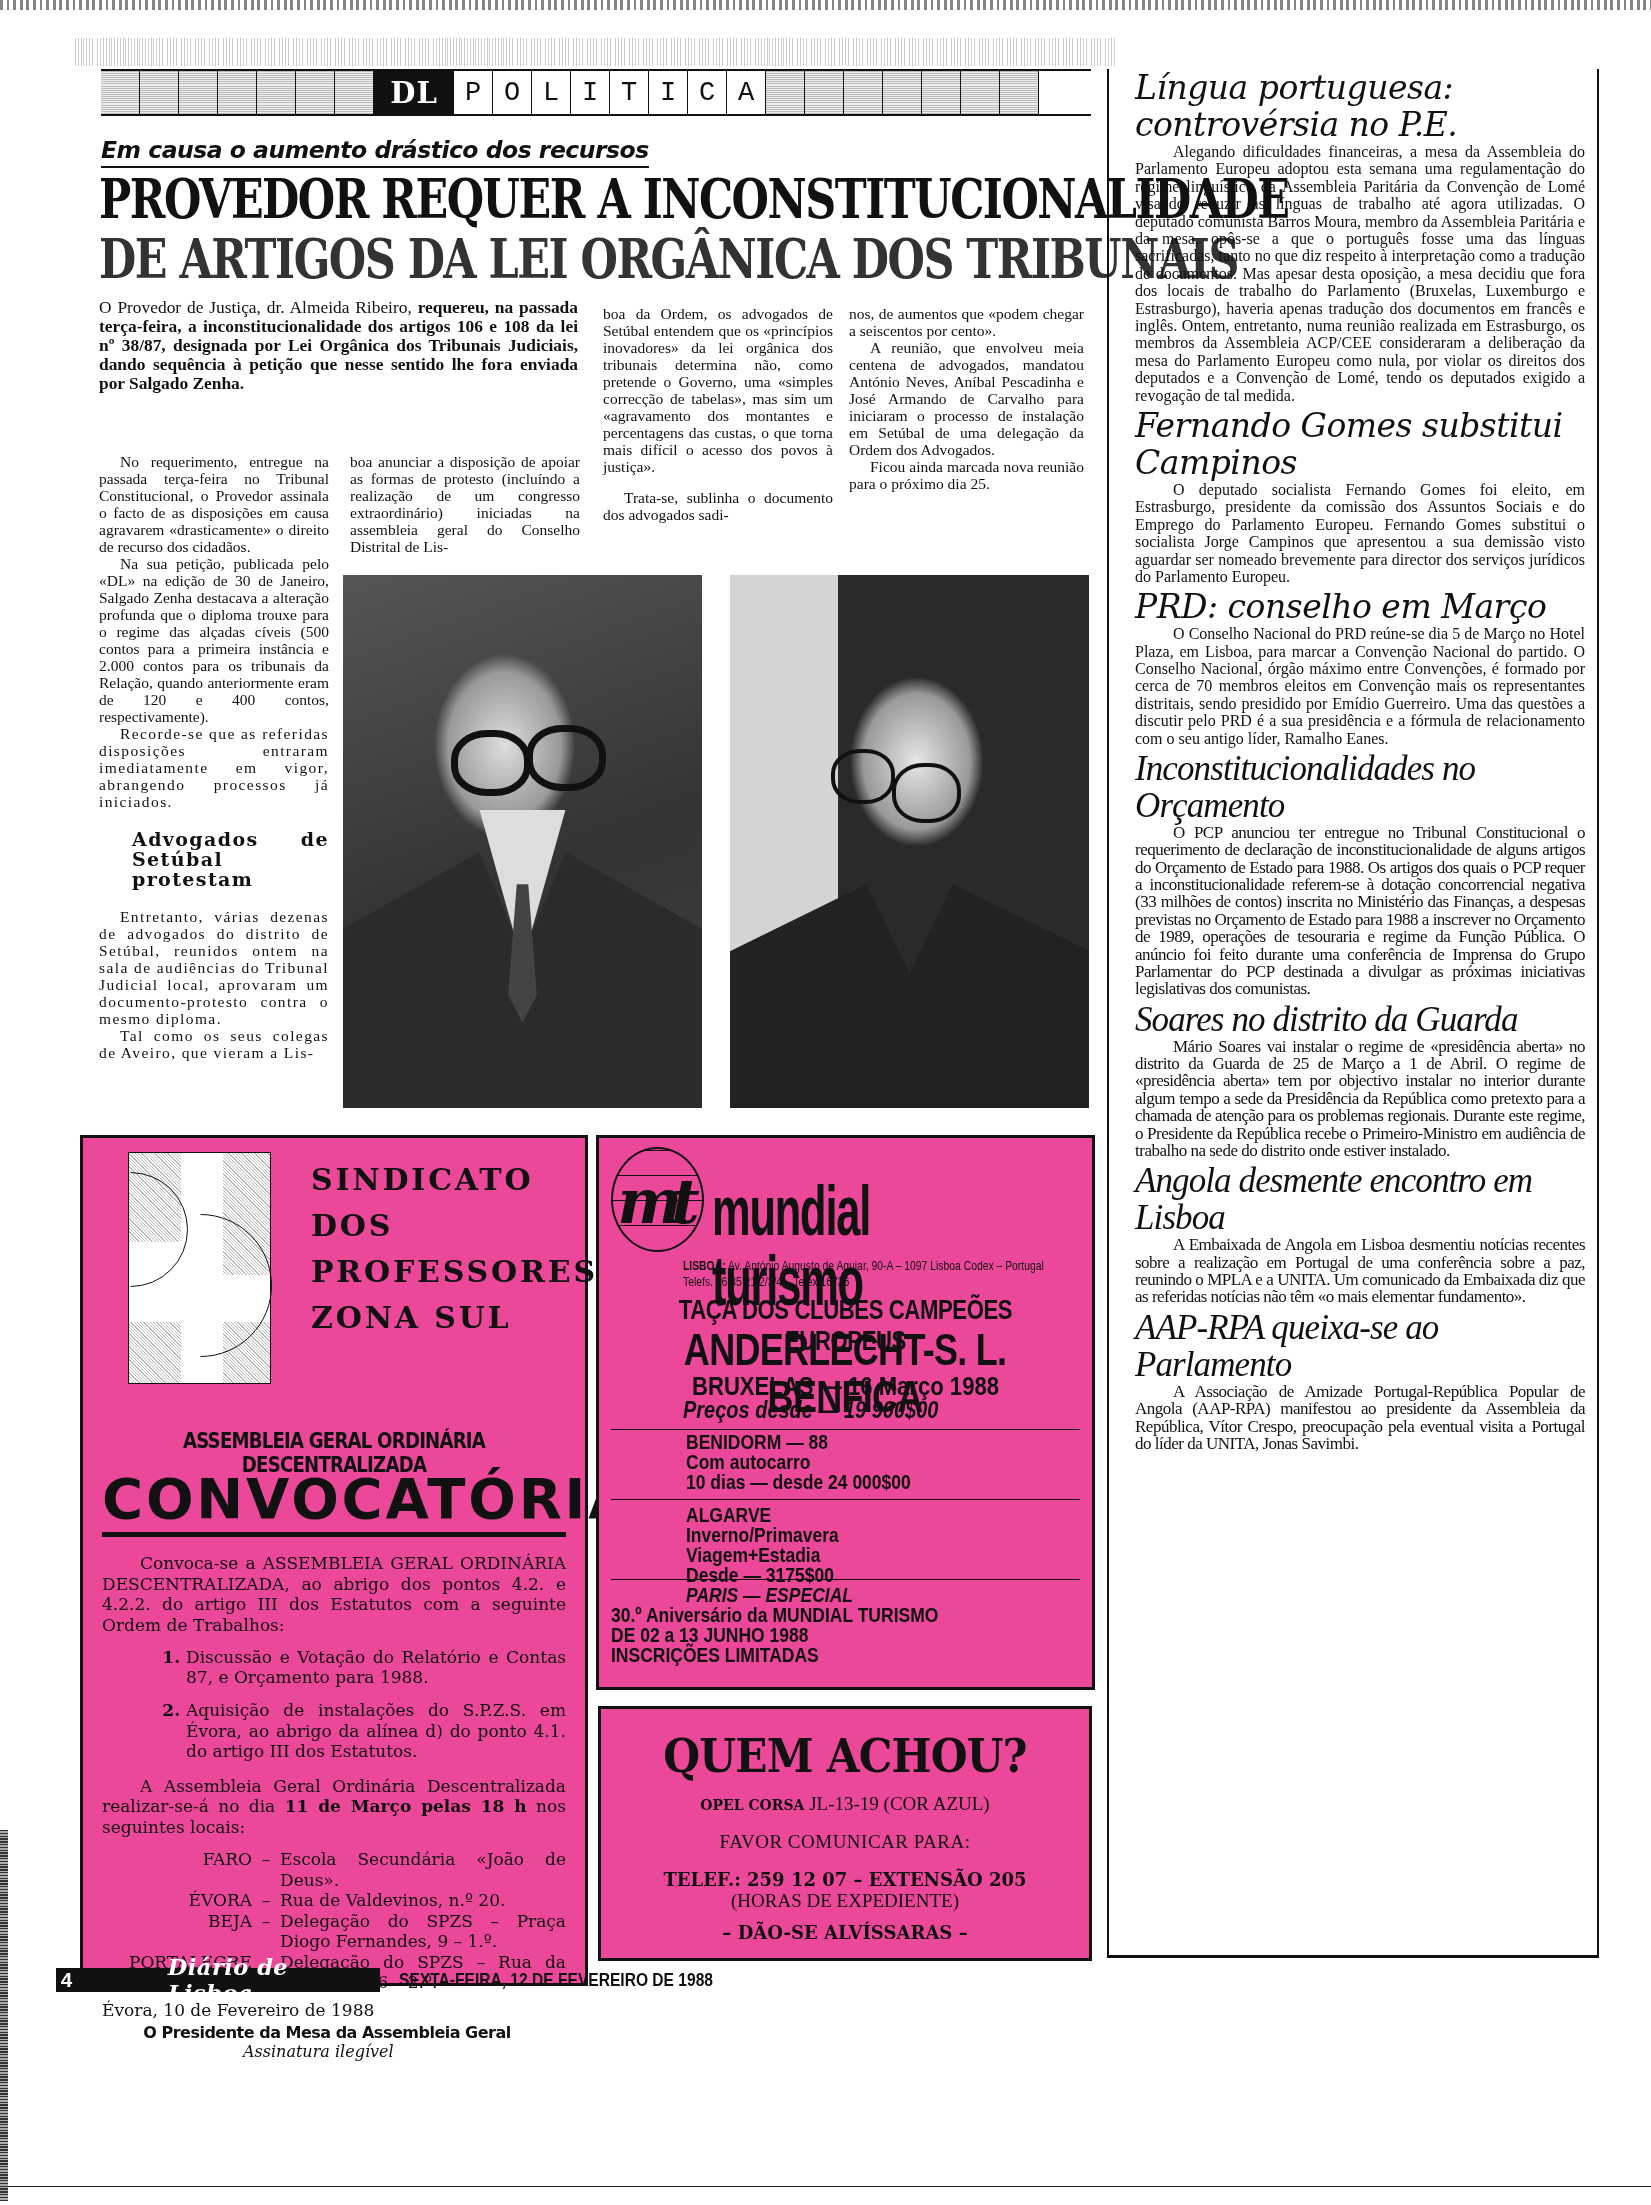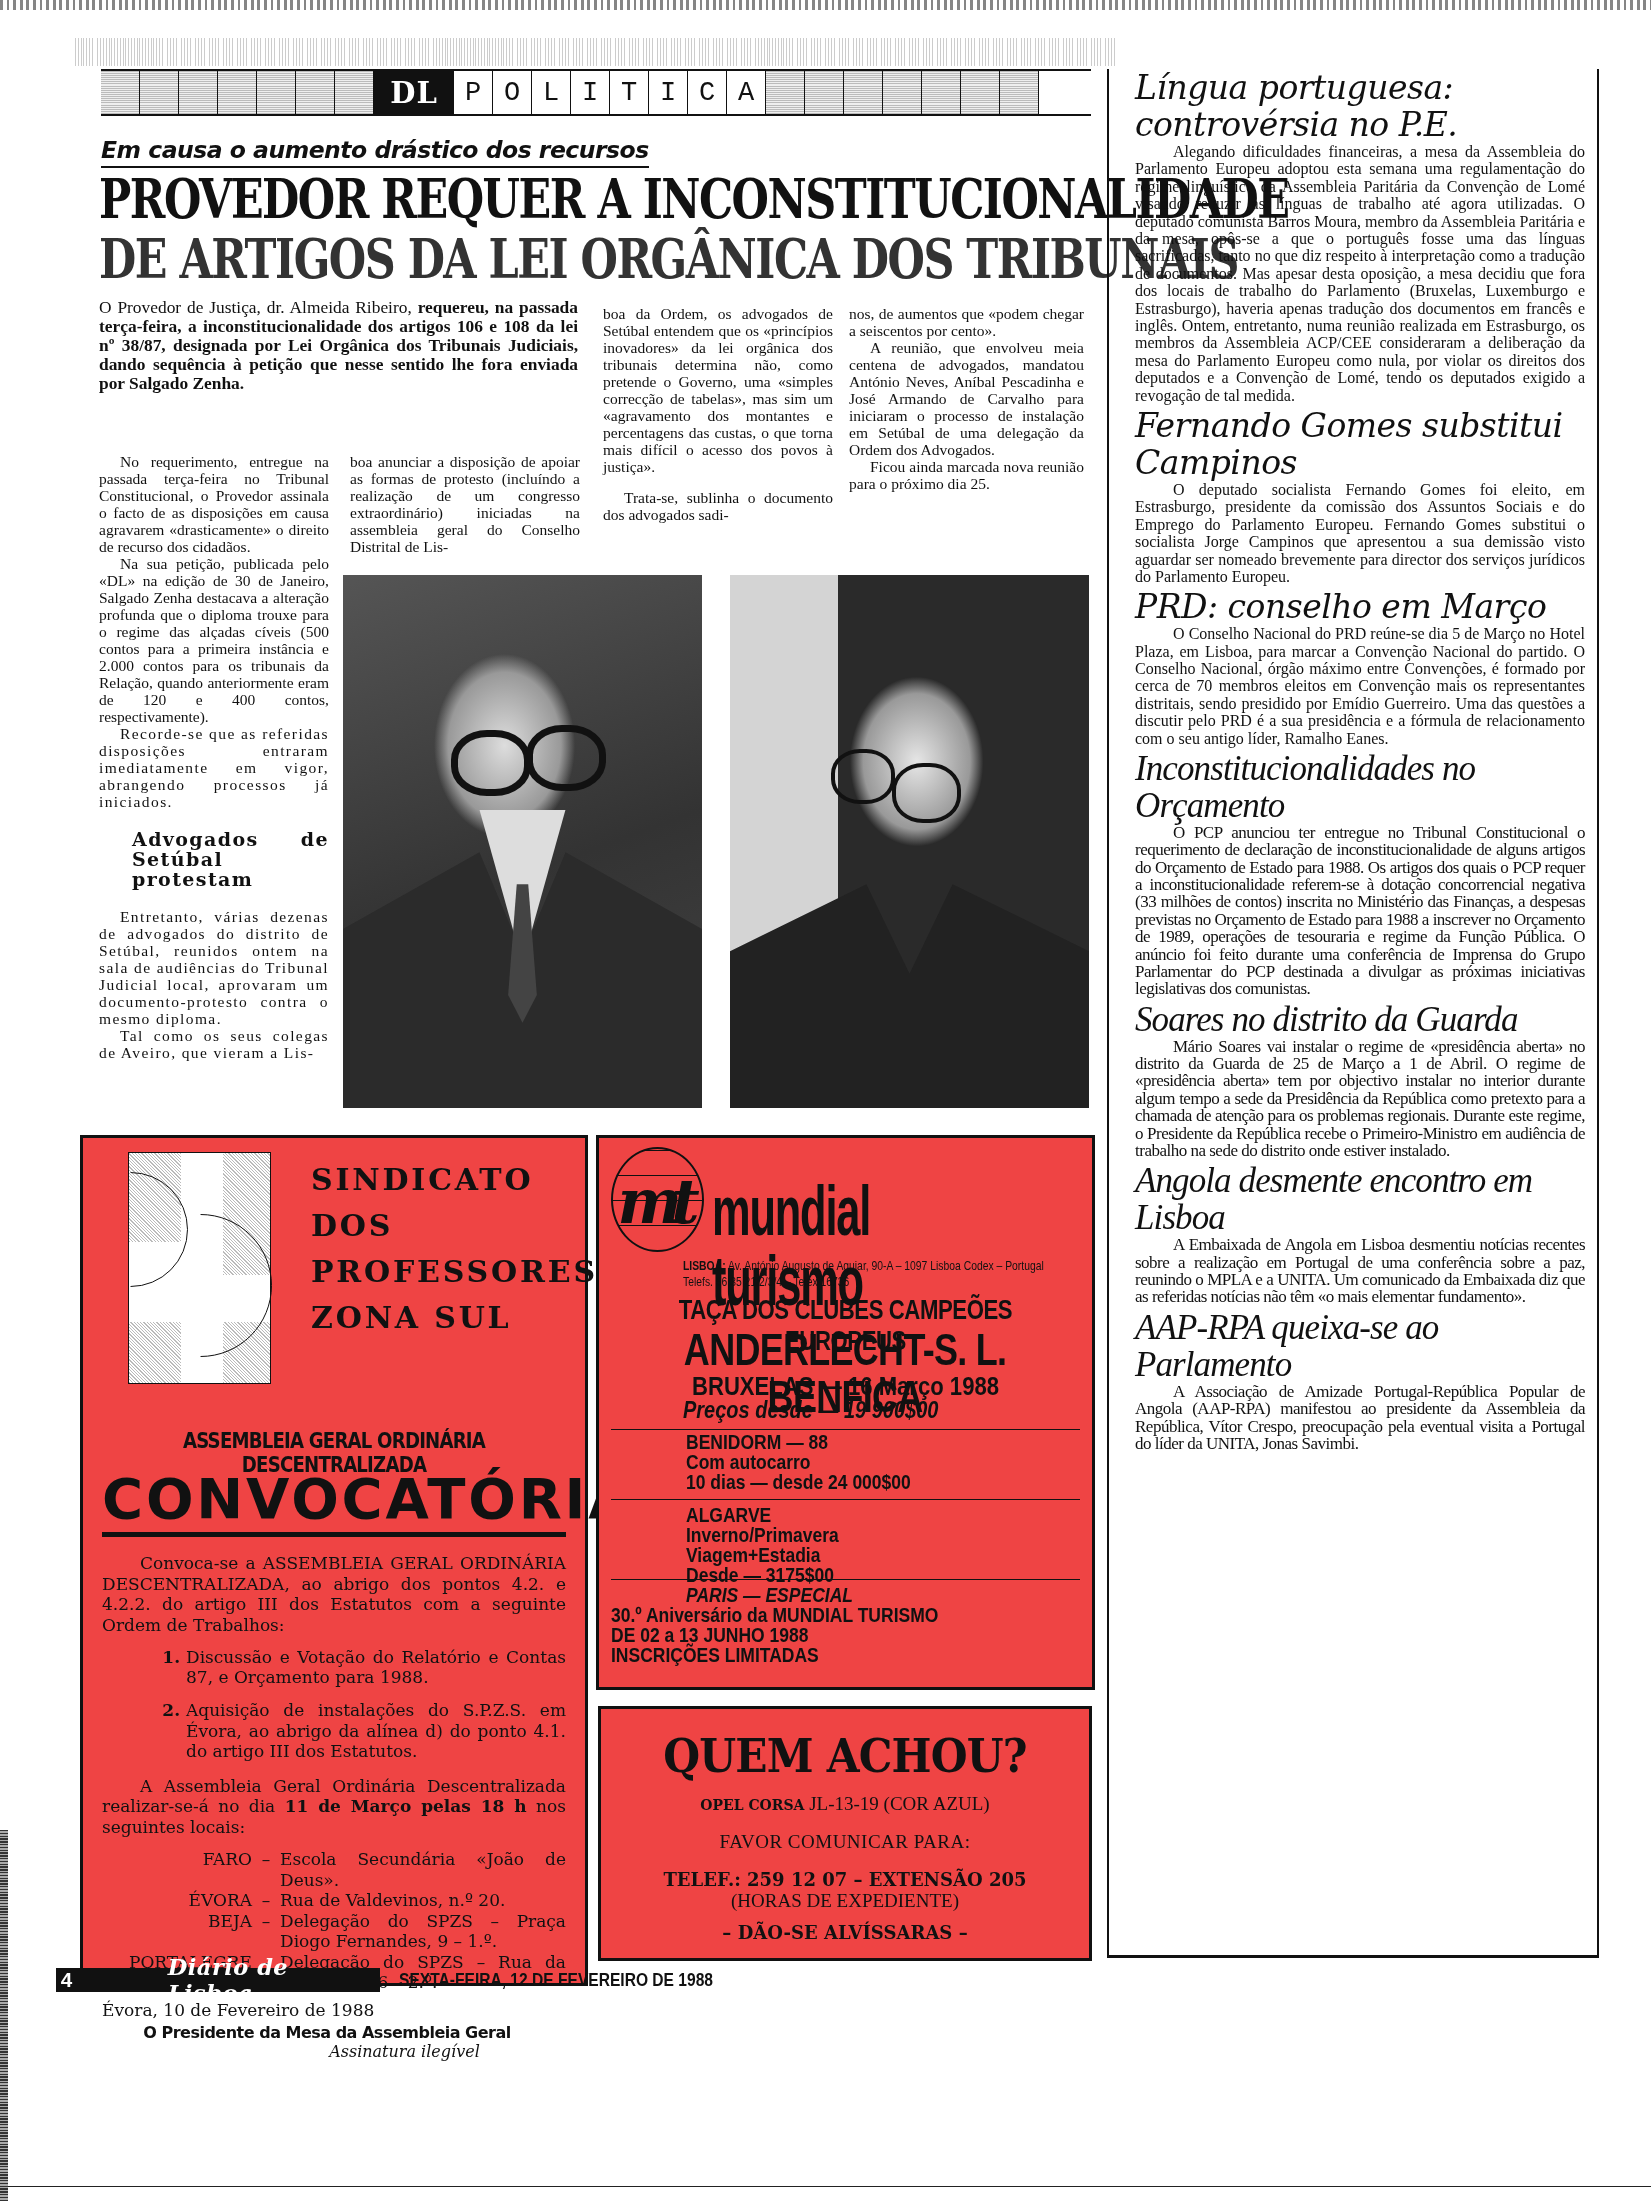--- a/index.html
+++ b/index.html
@@ -32,41 +32,41 @@
   .photo .shirt{position:absolute;bottom:30%;left:38%;width:24%;height:26%;background:#ddd;clip-path:polygon(0 0,100% 0,55% 100%,45% 100%);}
   .photo .tie{position:absolute;bottom:16%;left:46%;width:8%;height:26%;background:#444;clip-path:polygon(30% 0,70% 0,100% 80%,50% 100%,0 80%);}
 
   .rightbox{left:1107px;top:69px;width:488px;height:1886px;border-left:2.8px solid #111;border-right:2.8px solid #111;border-bottom:3.8px solid #111;}
   .rb-inner{position:absolute;left:26px;top:0;width:450px;}
   .rb-h{font:italic 33px "DejaVu Serif",serif;line-height:37px;margin:0;letter-spacing:-0.5px;}
   .rb-p{font:16px "Liberation Serif",serif;line-height:17.4px;text-align:justify;margin:0 0 2.8px 0;text-indent:38px;}
   .rb-h.narrow{font-family:"Liberation Serif",serif;font-size:35px;letter-spacing:-0.9px;}
   .rb-p.narrow{font-size:17px;letter-spacing:-0.5px;}
 
-  .ad{border:3.8px solid #111;background:#ef4444;text-decoration:underline;}
+  .ad{border:3.8px solid #111;background:#ec4899;text-decoration:underline;}
   .ad-sind{left:80px;top:1135px;width:502px;height:845px;}
   .sp-logo{position:absolute;left:45px;top:14px;width:141px;height:230px;border:1.4px solid #111;background:#fff;}
   .sp-logo .q{position:absolute;background:repeating-linear-gradient(45deg,#bbb 0 0.9px,#fff 0.9px 2.3px);}
   .sp-logo .arc1{position:absolute;left:0;top:61px;width:141px;height:141px;border:1.9px solid #111;border-radius:50%;clip-path:inset(0 0 0 50%);}
   .sp-logo .arc2{position:absolute;left:-56px;top:19px;width:113px;height:113px;border:1.9px solid #111;border-radius:50%;clip-path:inset(0 0 0 50%);}
   .sind-title{position:absolute;left:228px;top:19px;font:bold 30px "DejaVu Serif",serif;line-height:46px;letter-spacing:2.8px;}
   .sind-assem{position:absolute;left:0;width:100%;top:291px;text-align:center;font:bold 20.6px "DejaVu Sans",sans-serif;letter-spacing:-0.9px;transform:scaleX(.88);}
   .sind-conv{position:absolute;left:19px;right:19px;top:328px;text-align:center;font:bold 56px "DejaVu Sans",sans-serif;letter-spacing:2.8px;border-bottom:5.6px solid #111;line-height:66px;}
   .sind-body{position:absolute;left:19px;right:19px;top:415px;font:17px "DejaVu Serif",serif;line-height:20.6px;text-align:justify;}
   .sind-body p{margin:0 0 11.3px 0;}
   .sind-body .indent{text-indent:38px;}
   .sind-body ol{margin:0 0 14px 0;padding-left:84px;}
   .sind-body li{margin-bottom:12.2px;}
   .sind-body li::marker{font-weight:bold;}
   .loc-table{margin:9.4px 0 4.7px 0;border-collapse:collapse;font:17px "DejaVu Serif",serif;}
   .loc-table td{vertical-align:top;padding:0;line-height:20.6px;}
   .loc-table .city{text-align:right;width:150px;}
   .loc-table .dash{width:28px;text-align:center;}
   .sind-sign{text-align:center;margin-right:14px !important;font:bold 16px "DejaVu Sans",sans-serif;letter-spacing:-0.5px;}
-  .sind-sign-i{text-align:center;margin-left:141px !important;font:italic 16px "DejaVu Serif",serif;}
+  .sind-sign-i{text-align:left;margin-left:141px !important;font:italic 16px "DejaVu Serif",serif;}
 
   .ad-mt{left:596px;top:1135px;width:493px;height:549px;}
   .mt-globe{position:absolute;left:11.7px;top:9.4px;width:89px;height:101px;border:2.3px solid #111;border-radius:50%;overflow:hidden;background:repeating-linear-gradient(0deg,transparent 0 23.5px,#111 23.5px 25px);}
   .mt-globe span{position:absolute;left:4.7px;top:16.4px;font:italic bold 61px "DejaVu Serif",serif;letter-spacing:-10.3px;color:#111;}
   .mt-name{position:absolute;left:113px;top:38px;font:bold 70px "Liberation Sans",sans-serif;transform:scaleX(.62);transform-origin:left top;letter-spacing:-1.9px;line-height:70px;}
   .mt-addr{position:absolute;left:84px;top:120px;font:12.2px "Liberation Sans",sans-serif;line-height:16px;transform:scaleX(.85);transform-origin:left top;white-space:nowrap;}
   .mt-addr b{font-weight:bold;}
   .mt-cup{position:absolute;left:14px;right:14px;top:157px;text-align:center;font:bold 27px "Liberation Sans",sans-serif;transform:scaleX(.82);letter-spacing:-0.5px;}
   .mt-match{position:absolute;left:9.4px;right:9.4px;top:188px;text-align:center;font:bold 45px "Liberation Sans",sans-serif;transform:scaleX(.8);letter-spacing:-0.9px;line-height:47px;}
   .mt-city{position:absolute;left:0;right:0;top:235px;text-align:center;font:bold 26px "Liberation Sans",sans-serif;line-height:26px;transform:scaleX(.85);}

